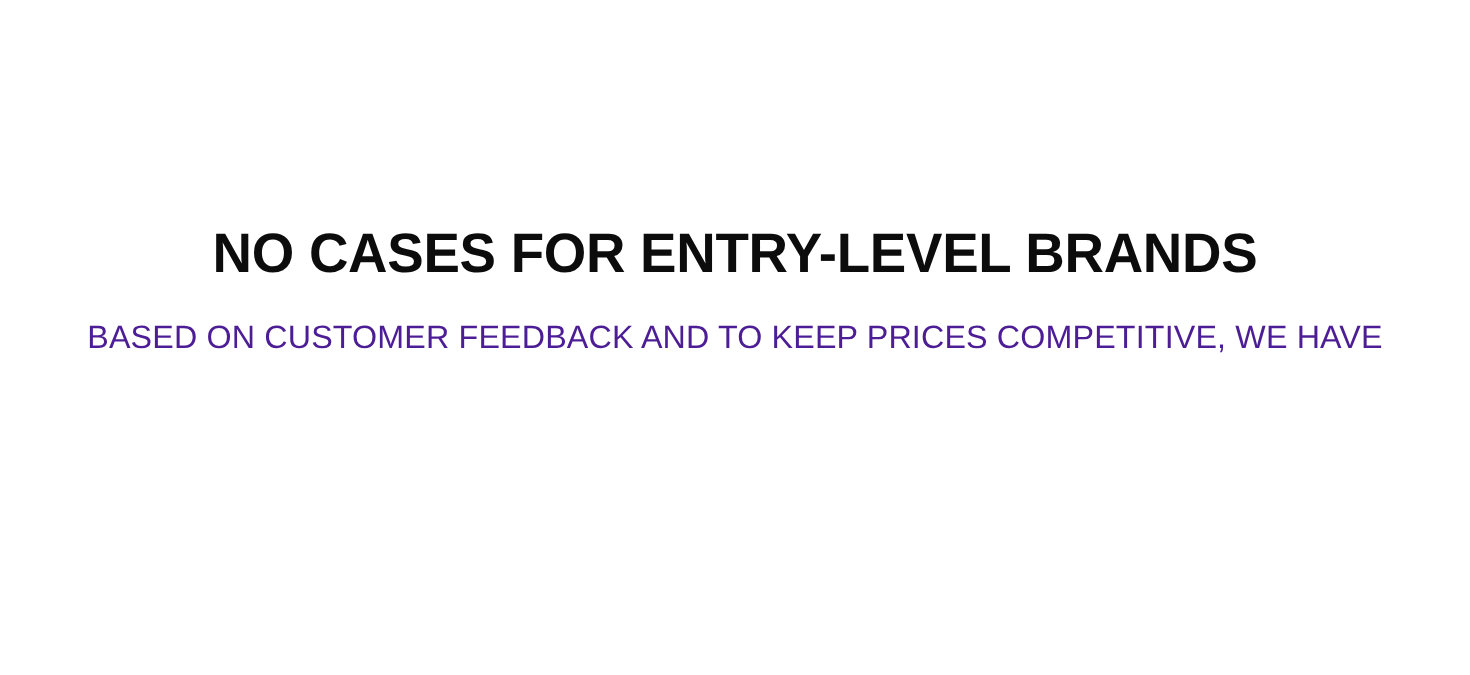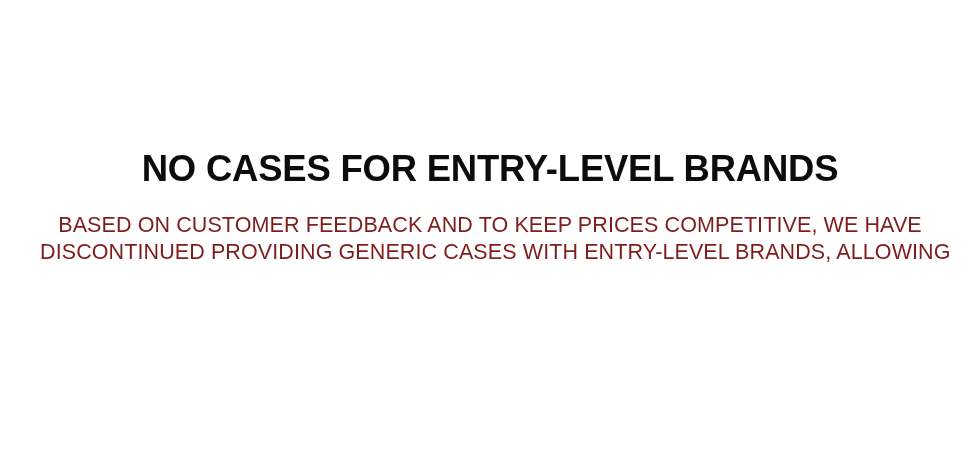--- a/index.html
+++ b/index.html
@@ -50,37 +50,36 @@
   }
 
   .banner-body {
     margin: 0;
     margin-top: 22px;
     font-family: "Liberation Sans", sans-serif;
     font-size: 21.5px;
     font-weight: 400;
     line-height: 27px;
     letter-spacing: 0.1px;
-    color: #7f1d1d;
+    color: #4c1d95;
     text-transform: uppercase;
     text-align: center;
   }
 
   .banner-body .body-line {
     display: block;
     white-space: nowrap;
   }
 </style>
 </head>
 <body>
 
 <div class="promo-banner">
   <div class="banner-inner">
 
     <h1 class="banner-heading">NO CASES FOR ENTRY-LEVEL BRANDS</h1>
 
     <p class="banner-body">
       <span class="body-line">BASED ON CUSTOMER FEEDBACK AND TO KEEP PRICES COMPETITIVE, WE HAVE</span>
-      <span class="body-line">DISCONTINUED PROVIDING GENERIC CASES WITH ENTRY-LEVEL BRANDS, ALLOWING</span>
     </p>
 
   </div>
 </div>
 
 </body></html>

